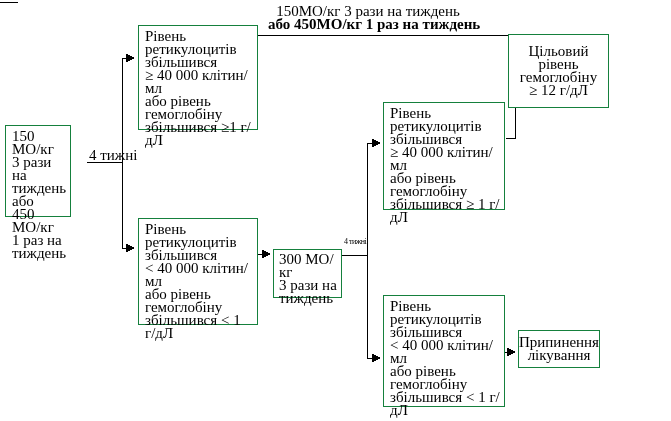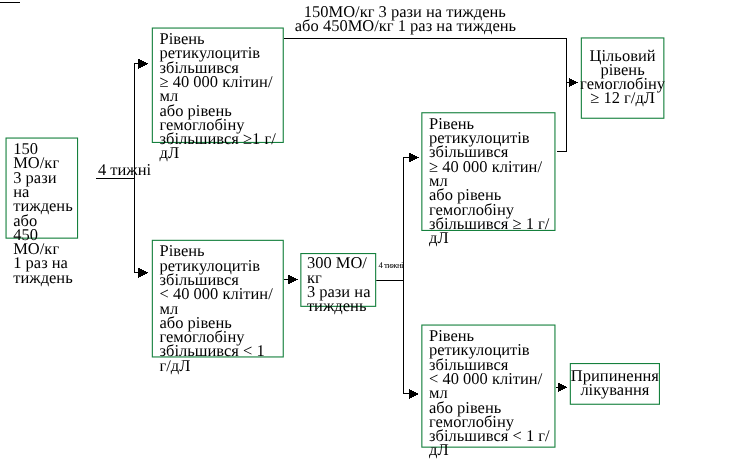--- a/index.html
+++ b/index.html
@@ -90,21 +90,21 @@
   <div class="box" style="left:138px;top:218px;width:120px;height:107px;">
     <div class="box-text">Рівень
 ретикулоцитів
 збільшився
 &lt; 40 000 клітин/мл
 або рівень
 гемоглобіну
 збільшився &lt; 1 г/дЛ</div>
   </div>
 
-  <div class="box" style="left:273px;top:230px;width:69px;height:49px;">
+  <div class="box" style="left:273px;top:249px;width:69px;height:49px;">
     <div class="box-text" style="padding:3px 3px 2px 5px;">300 МО/кг
 3 рази на
 тиждень</div>
   </div>
 
   <div class="box" style="left:383px;top:102px;width:122px;height:108px;">
     <div class="box-text">Рівень
 ретикулоцитів
 збільшився
 ≥ 40 000 клітин/мл
@@ -116,32 +116,32 @@
   <div class="box" style="left:383px;top:295px;width:122px;height:112px;">
     <div class="box-text">Рівень
 ретикулоцитів
 збільшився
 &lt; 40 000 клітин/мл
 або рівень
 гемоглобіну
 збільшився &lt; 1 г/дЛ</div>
   </div>
 
-  <div class="box center" style="left:528px;top:34px;width:76px;height:74px;">
+  <div class="box center" style="left:508px;top:34px;width:101px;height:74px;">
     <div class="box-text">Цільовий
 рівень
 гемоглобіну
 ≥ 12 г/дЛ</div>
   </div>
 
   <div class="box center" style="left:518px;top:330px;width:82px;height:38px;align-items:center;">
     <div class="box-text">Припинення
 лікування</div>
   </div>
 
   <div class="lbl" style="left:89px;top:149px;">4 тижні</div>
 
   <div class="lbl lbl-maint" style="left:268px;top:5px;">150МО/кг 3 рази на тиждень</div>
-  <div class="lbl lbl-maint" style="left:268px;top:18px;">або 450МО/кг 1 раз на тиждень</div>
+  <div class="lbl lbl-maint" style="left:268px;top:18px;font-weight:bold;">або 450МО/кг 1 раз на тиждень</div>
 
   <div class="lbl lbl-tight" style="left:344px;top:236px;">4 тижні</div>
 
 </div>
 
 </body></html>

